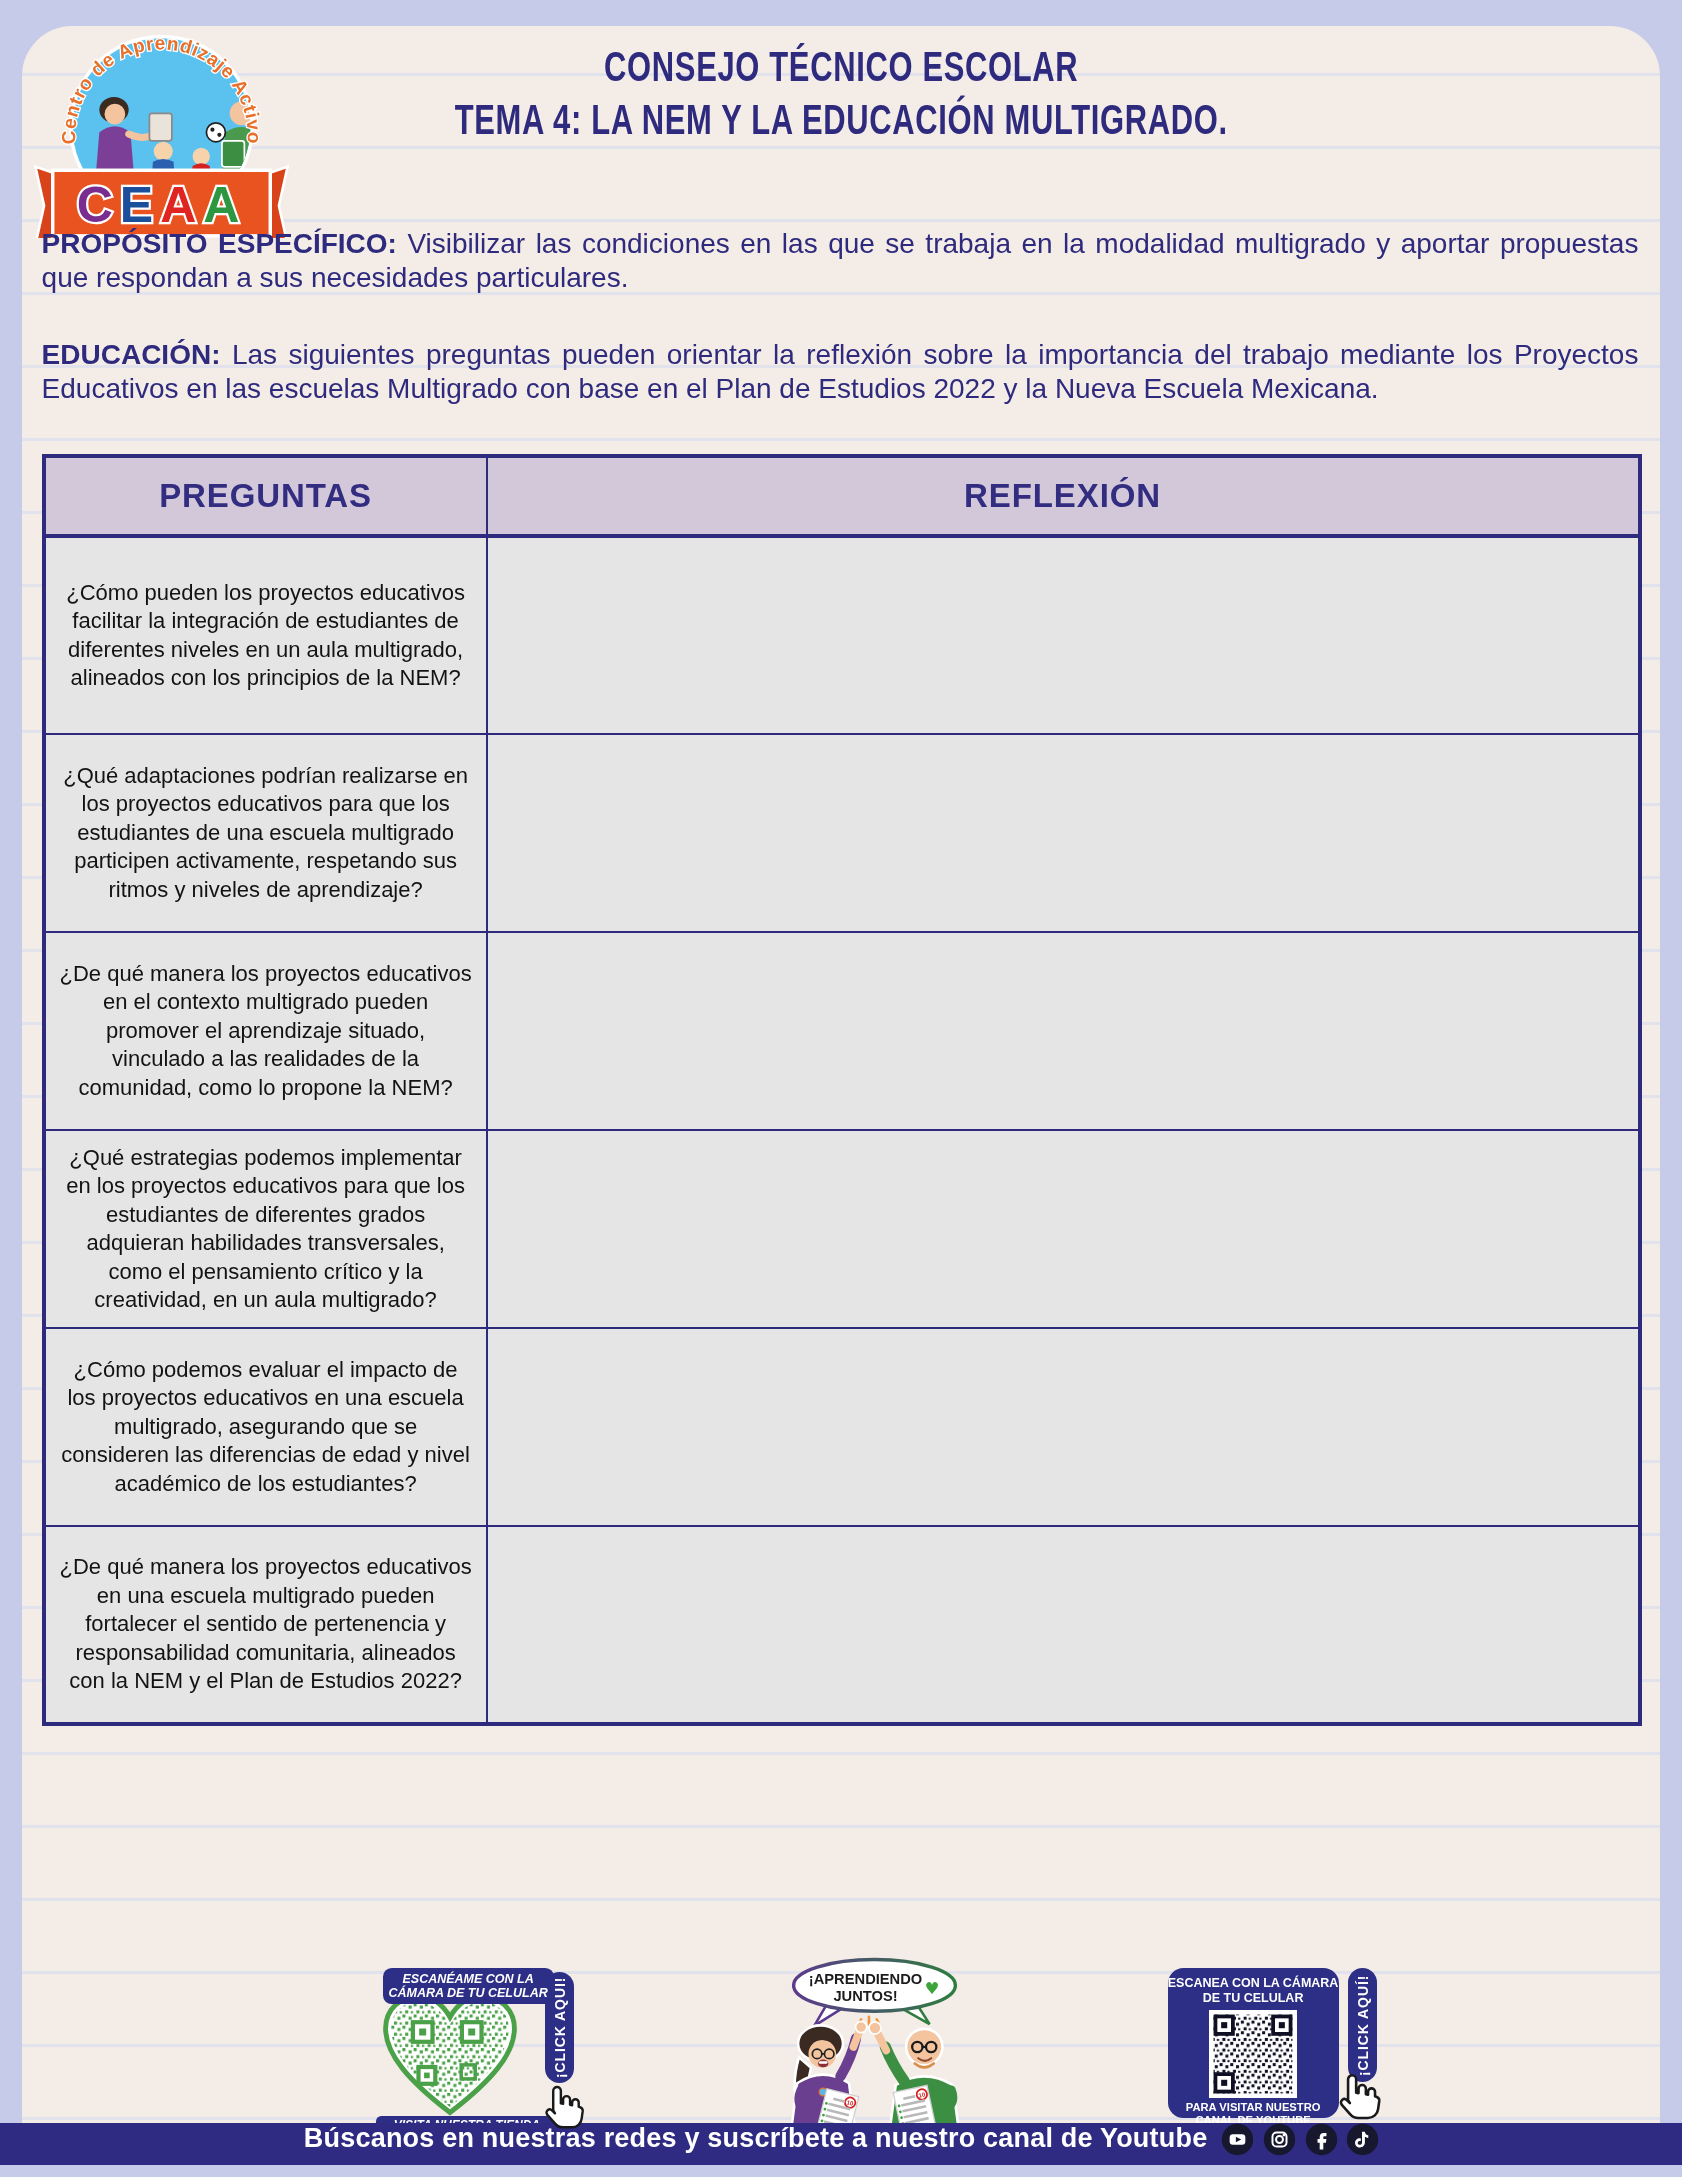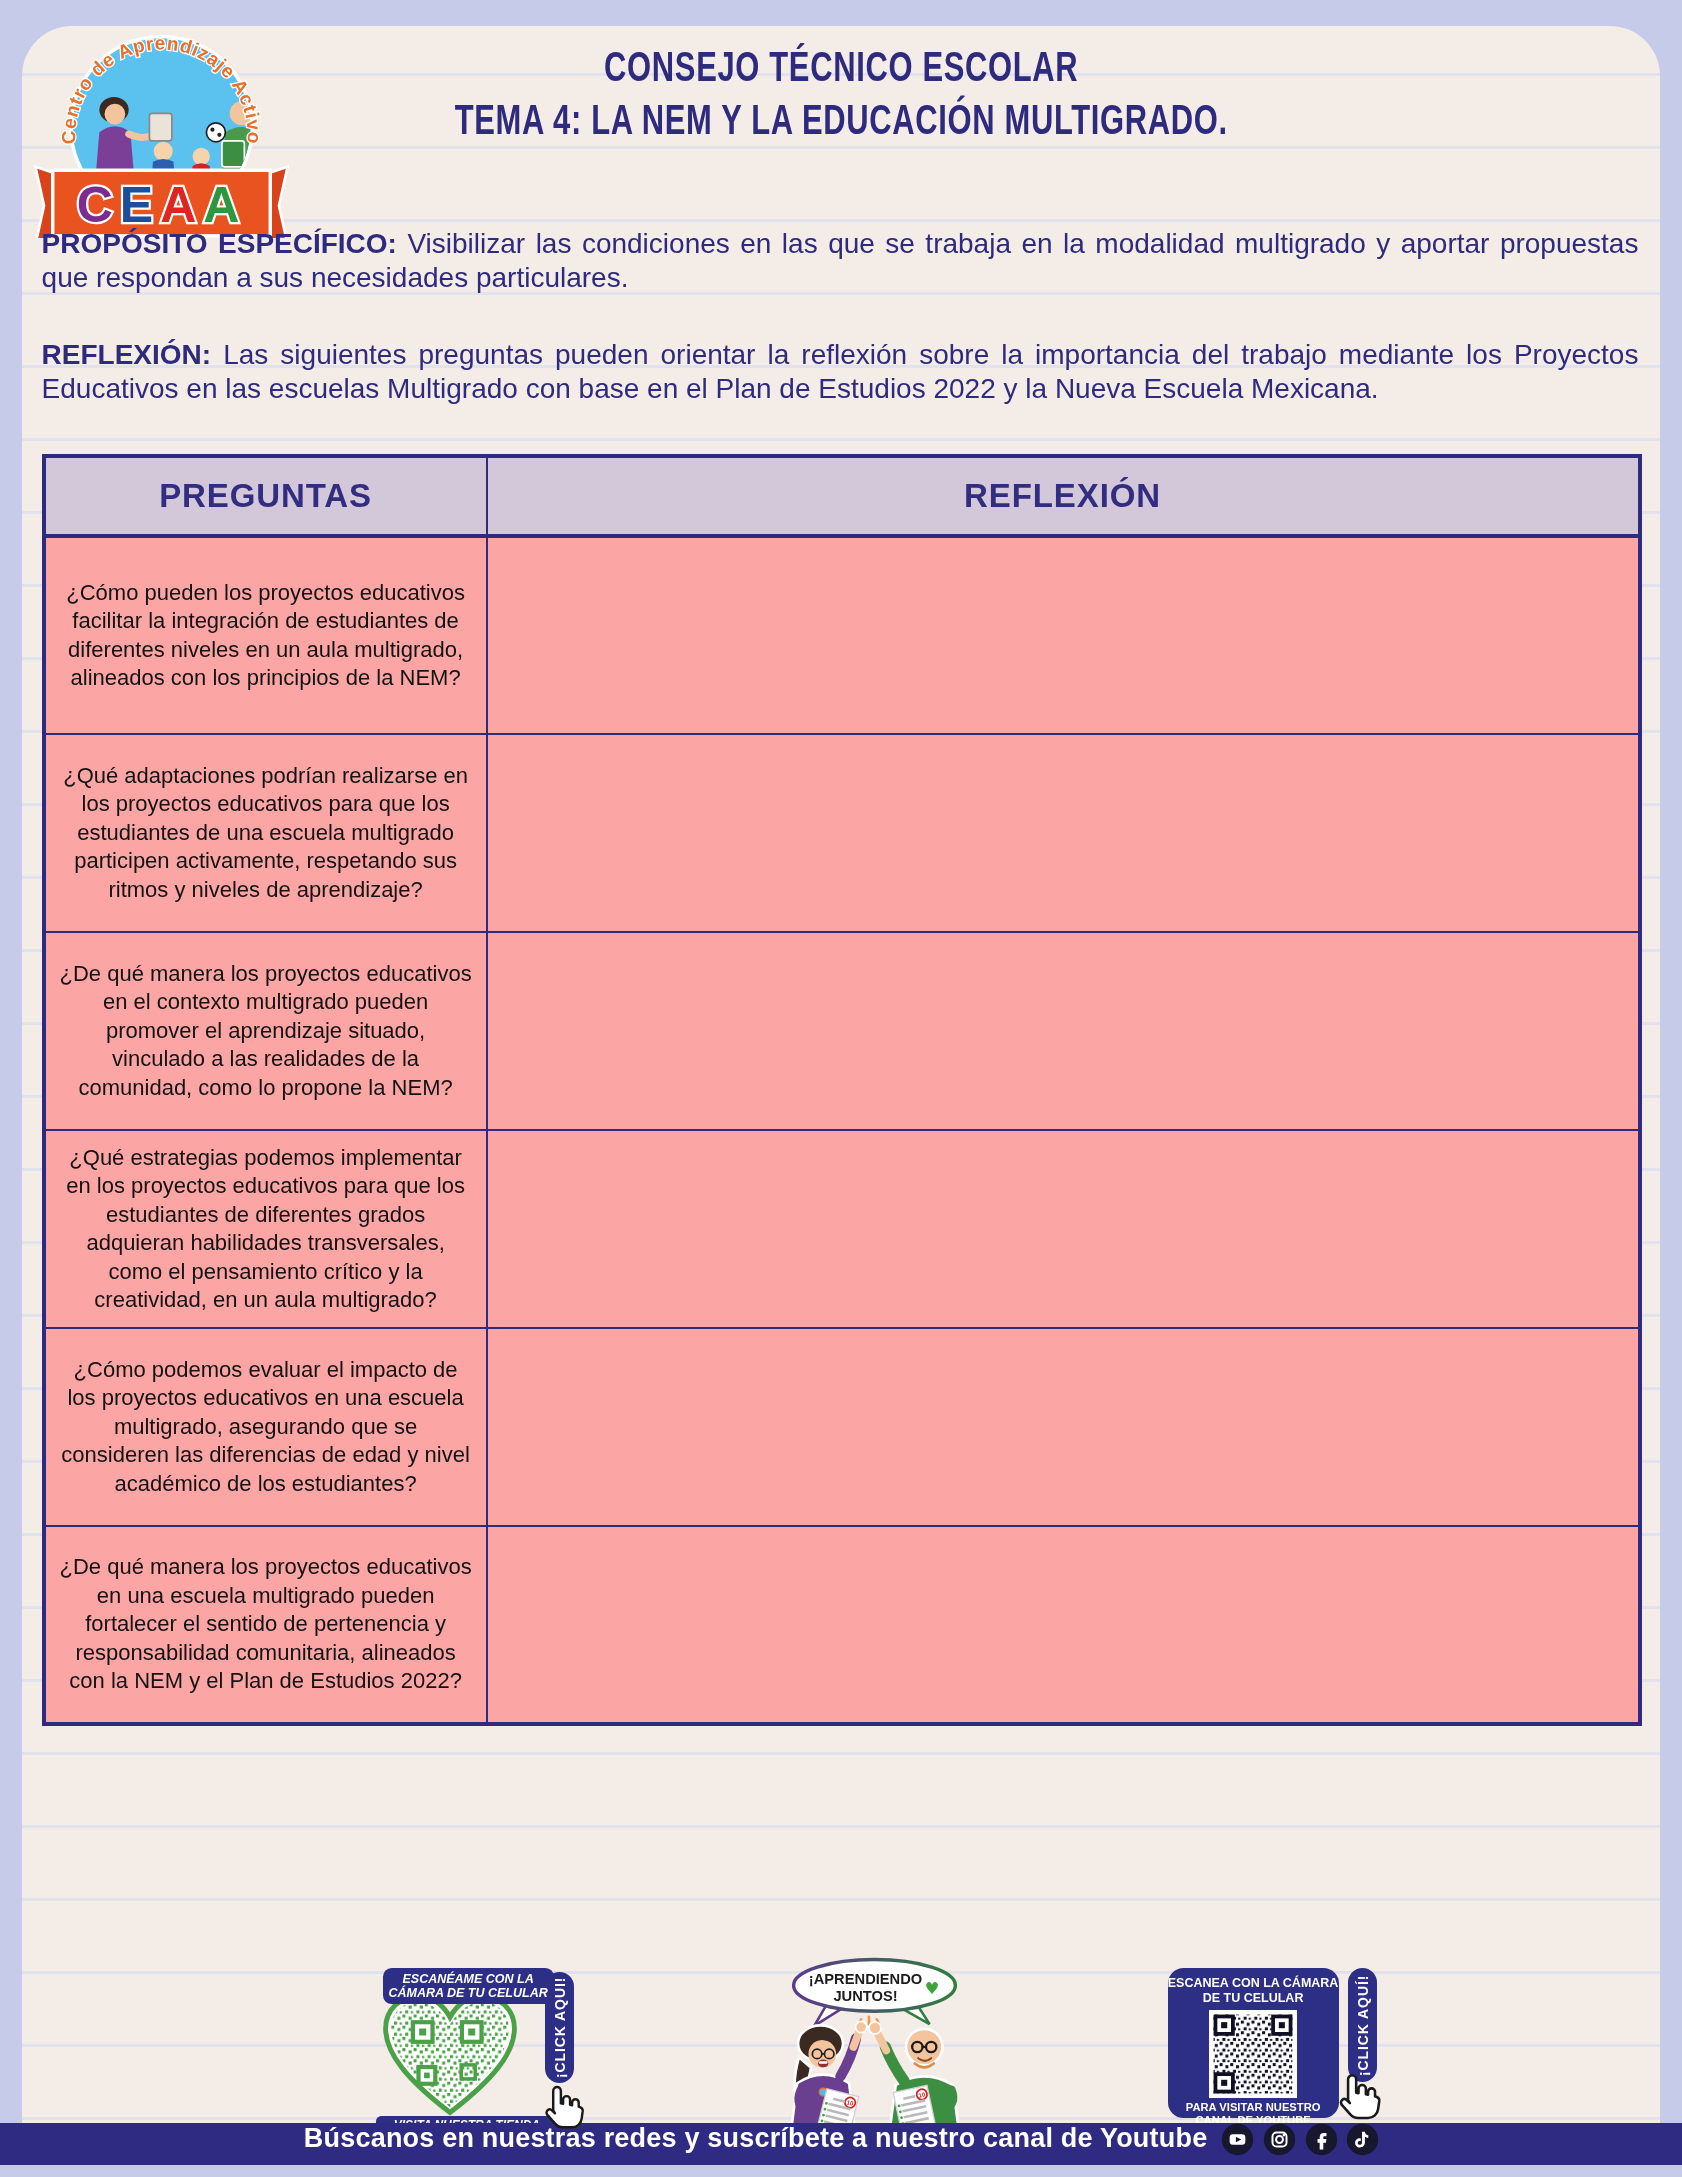--- a/index.html
+++ b/index.html
@@ -41,21 +41,21 @@
     border-collapse: collapse; table-layout: fixed; background: #fff;
     border: 4.3px solid #2e2a7d;
   }
   table.qtable th, table.qtable td { border: 2.6px solid #2e2a7d; }
   table.qtable th {
     height: 80px; background: #d2c8d9; color: #322d80;
     font-size: 33px; font-weight: 700; letter-spacing: 0.9px; text-align: center;
     border-bottom-width: 4.3px;
   }
   table.qtable col.c1 { width: 443px; }
-  table.qtable td { height: 198px; vertical-align: middle; background: #fca5a5; }
+  table.qtable td { height: 198px; vertical-align: middle; background: #e5e5e5; }
   td.qcell {
     font-size: 22px; line-height: 28.5px; font-weight: 500; color: #131313;
     text-align: center; padding: 5.2px 12px;
   }
   
   .footer { position: absolute; left: 0; top: 1907px; width: 100%; height: 202px; }
   .badge {
     background: #2d2f86; color: #fff; font-weight: 700; text-align: center;
     border-radius: 8.6px; line-height: 14.7px; font-size: 12.5px; padding: 3.5px 5.2px; font-style: italic;
   }
@@ -155,21 +155,21 @@
       </svg>
     </div>
 
     <div class="title">
       <div class="line">CONSEJO TÉCNICO ESCOLAR</div>
       <div class="line">TEMA 4: LA NEM Y LA EDUCACIÓN MULTIGRADO.</div>
     </div>
 
     <div class="intro">
       <p class="first"><span class="lbl">PROPÓSITO ESPECÍFICO:</span><span> Visibilizar las condiciones en las que se trabaja en la modalidad multigrado y aportar propuestas que respondan a sus necesidades particulares.</span></p>
-      <p><span class="lbl">REFLEXIÓN:</span><span> Las siguientes preguntas pueden orientar la reflexión sobre la importancia del trabajo mediante los Proyectos Educativos en las escuelas Multigrado con base en el Plan de Estudios 2022 y la Nueva Escuela Mexicana.</span></p>
+      <p><span class="lbl">EDUCACIÓN:</span><span> Las siguientes preguntas pueden orientar la reflexión sobre la importancia del trabajo mediante los Proyectos Educativos en las escuelas Multigrado con base en el Plan de Estudios 2022 y la Nueva Escuela Mexicana.</span></p>
     </div>
 
     <table class="qtable">
       <colgroup>
           <col class="c1">
           <col>
         </colgroup>
       <thead>
         <tr>
           <th>PREGUNTAS</th>

